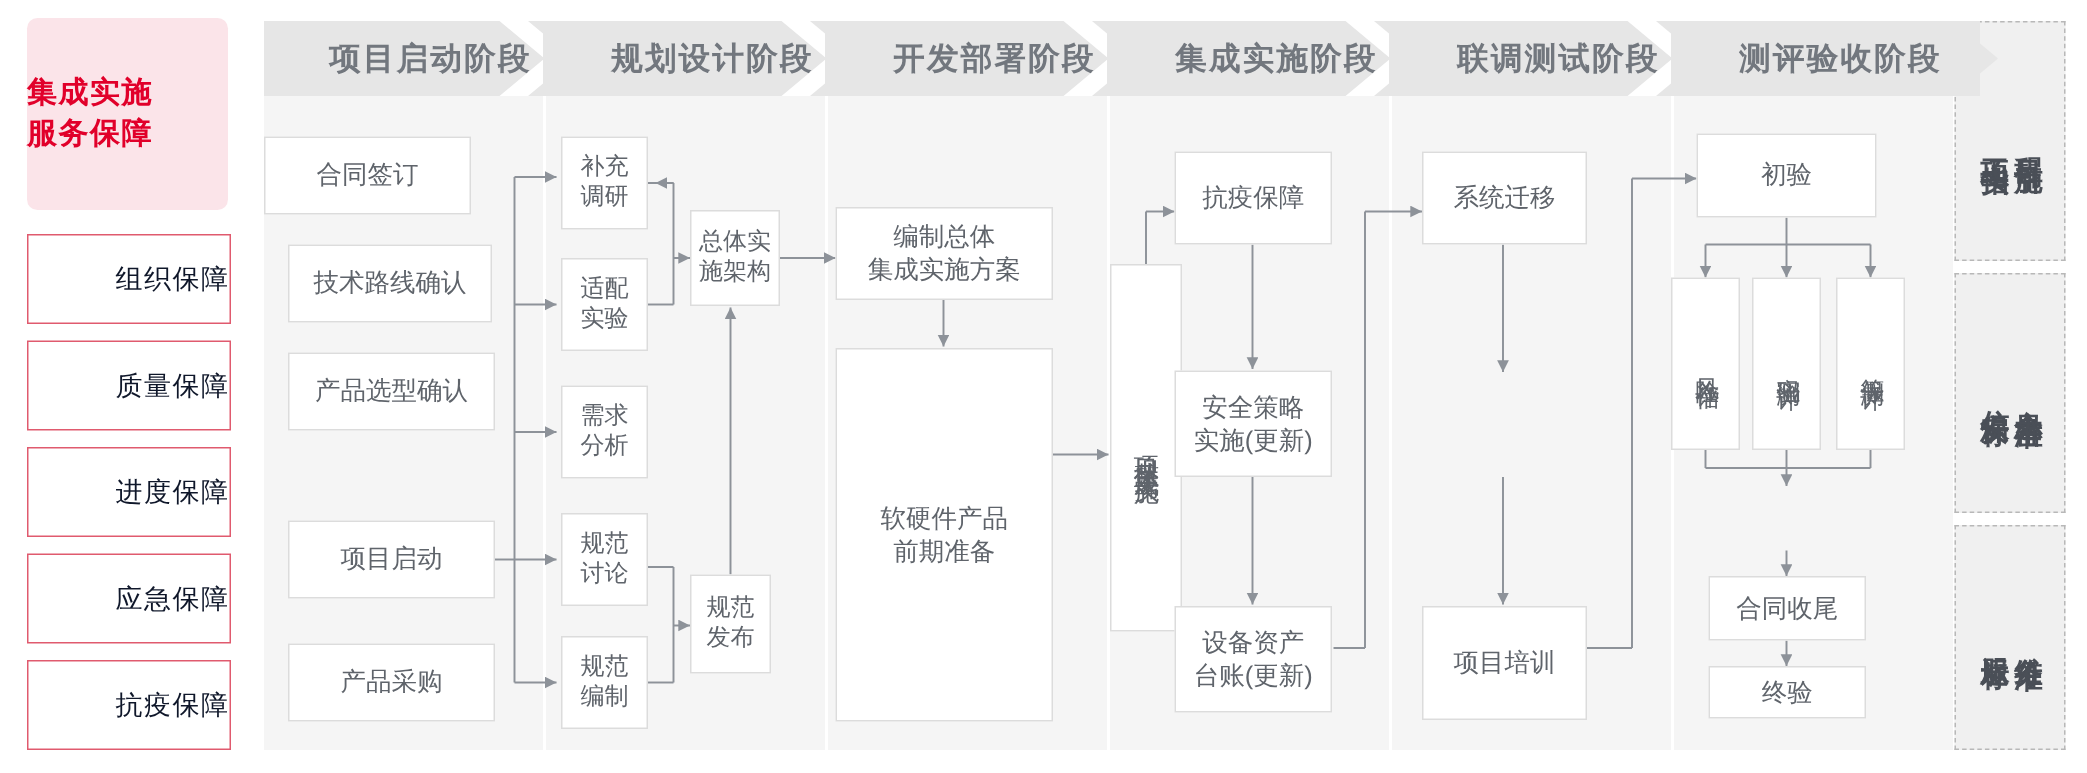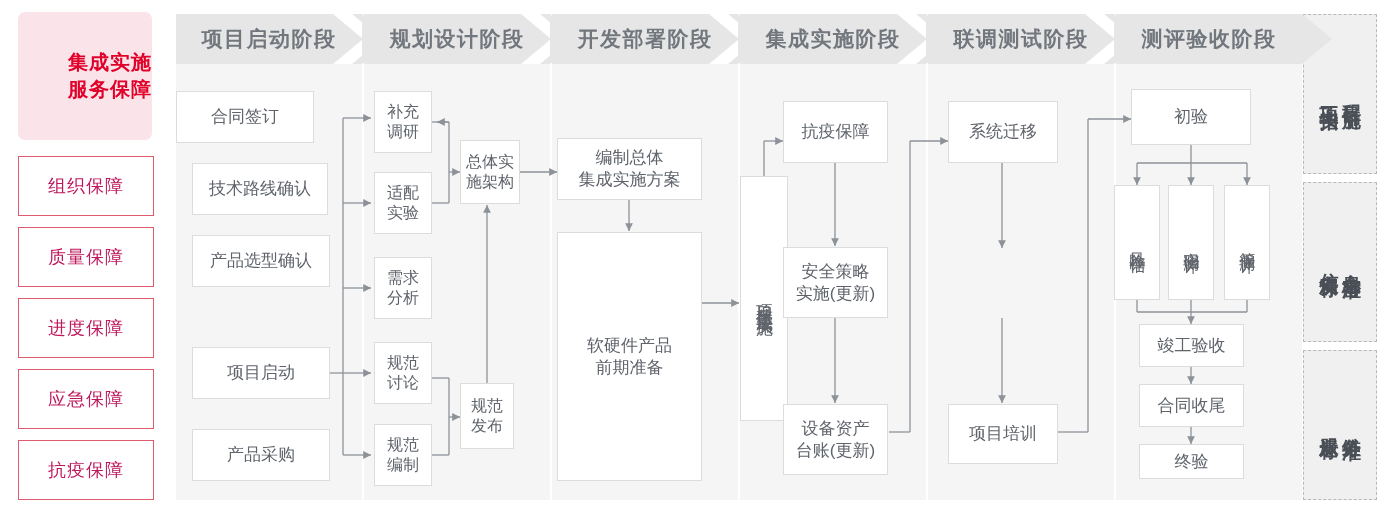--- a/index.html
+++ b/index.html
@@ -3,38 +3,39 @@
 <meta charset="utf-8">
 <style>
   html,body{margin:0;padding:0;background:#ffffff;}
   body{font-family:"Liberation Sans","DejaVu Sans",sans-serif;}
   #root{position:relative;width:1391px;height:515px;background:#fff;overflow:hidden;}
 
   
   .side-title{
     position:absolute;left:18px;top:12px;width:134px;height:128px;
     background:#fbe4e9;border-radius:7px;
-    display:flex;align-items:center;justify-content:flex-end;
+    display:flex;align-items:center;justify-content:flex-start;
     color:#e1002a;font-weight:bold;font-size:20px;line-height:1.35;text-align:center;
     letter-spacing:1px;
   }
   .side-item{
     position:absolute;left:18px;width:134px;height:58px;
     background:#ffffff;border:1.5px solid #e05a6e;
-    display:flex;align-items:center;justify-content:center;
-    color:#be185d;font-size:18px;letter-spacing:1px;
+    display:flex;align-items:center;justify-content:flex-end;
+    color:#0f172a;font-size:18px;letter-spacing:1px;
   }
 
   
   .col-body{position:absolute;top:14px;background:#f5f5f5;}
   .col-head{
     position:absolute;height:50px;background:#e6e6e6;
     display:flex;align-items:center;justify-content:center;
     color:#72777e;font-weight:bold;font-size:21px;letter-spacing:1.5px;
     z-index:3;
+    padding-left:18px;
   }
 
   
   .node{
     position:absolute;background:#ffffff;border:1px solid #dcdcdc;
     display:flex;align-items:center;justify-content:center;text-align:center;
     color:#5f646b;font-size:17px;line-height:1.28;z-index:5;box-sizing:border-box;
   }
   .node.sm{font-size:16px;}
   .vert{
@@ -259,38 +260,35 @@
   <div class="node" style="left:783px;top:247px;width:105px;height:71px">
       <span class="nl">安全策略<br>实施(更新)</span>
     </div>
   <div class="node" style="left:783px;top:404px;width:105px;height:71px">
       <span class="nl">设备资产<br>台账(更新)</span>
     </div>
 
   <div class="node" style="left:948px;top:101px;width:110px;height:62px">
       <span>系统迁移</span>
     </div>
-  <div class="node" style="left:948px;top:404px;width:110px;height:60px">
+  <div class="node" style="left:948px;top:404px;width:110px;height:76px">
       <span>项目培训</span>
     </div>
 
   <div class="node" style="left:1131px;top:89px;width:120px;height:56px">
       <span>初验</span>
     </div>
   <div class="node sm vert" style="left:1114px;top:185px;width:46px;height:115px">
       <span>风险评估</span>
     </div>
   <div class="node sm vert" style="left:1168px;top:185px;width:46px;height:115px">
       <span>密码测评</span>
     </div>
   <div class="node sm vert" style="left:1224px;top:185px;width:46px;height:115px">
       <span>等保测评</span>
-    </div>
-  <div class="node" style="left:1139px;top:324px;width:105px;height:43px">
-      <span>竣工验收</span>
     </div>
   <div class="node" style="left:1139px;top:384px;width:105px;height:43px">
       <span>合同收尾</span>
     </div>
   <div class="node" style="left:1139px;top:444px;width:105px;height:35px">
       <span>终验</span>
     </div>
 
   <div class="rblock" style="top:14px;height:160px">
     <div class="vtext">工项实指</div>

